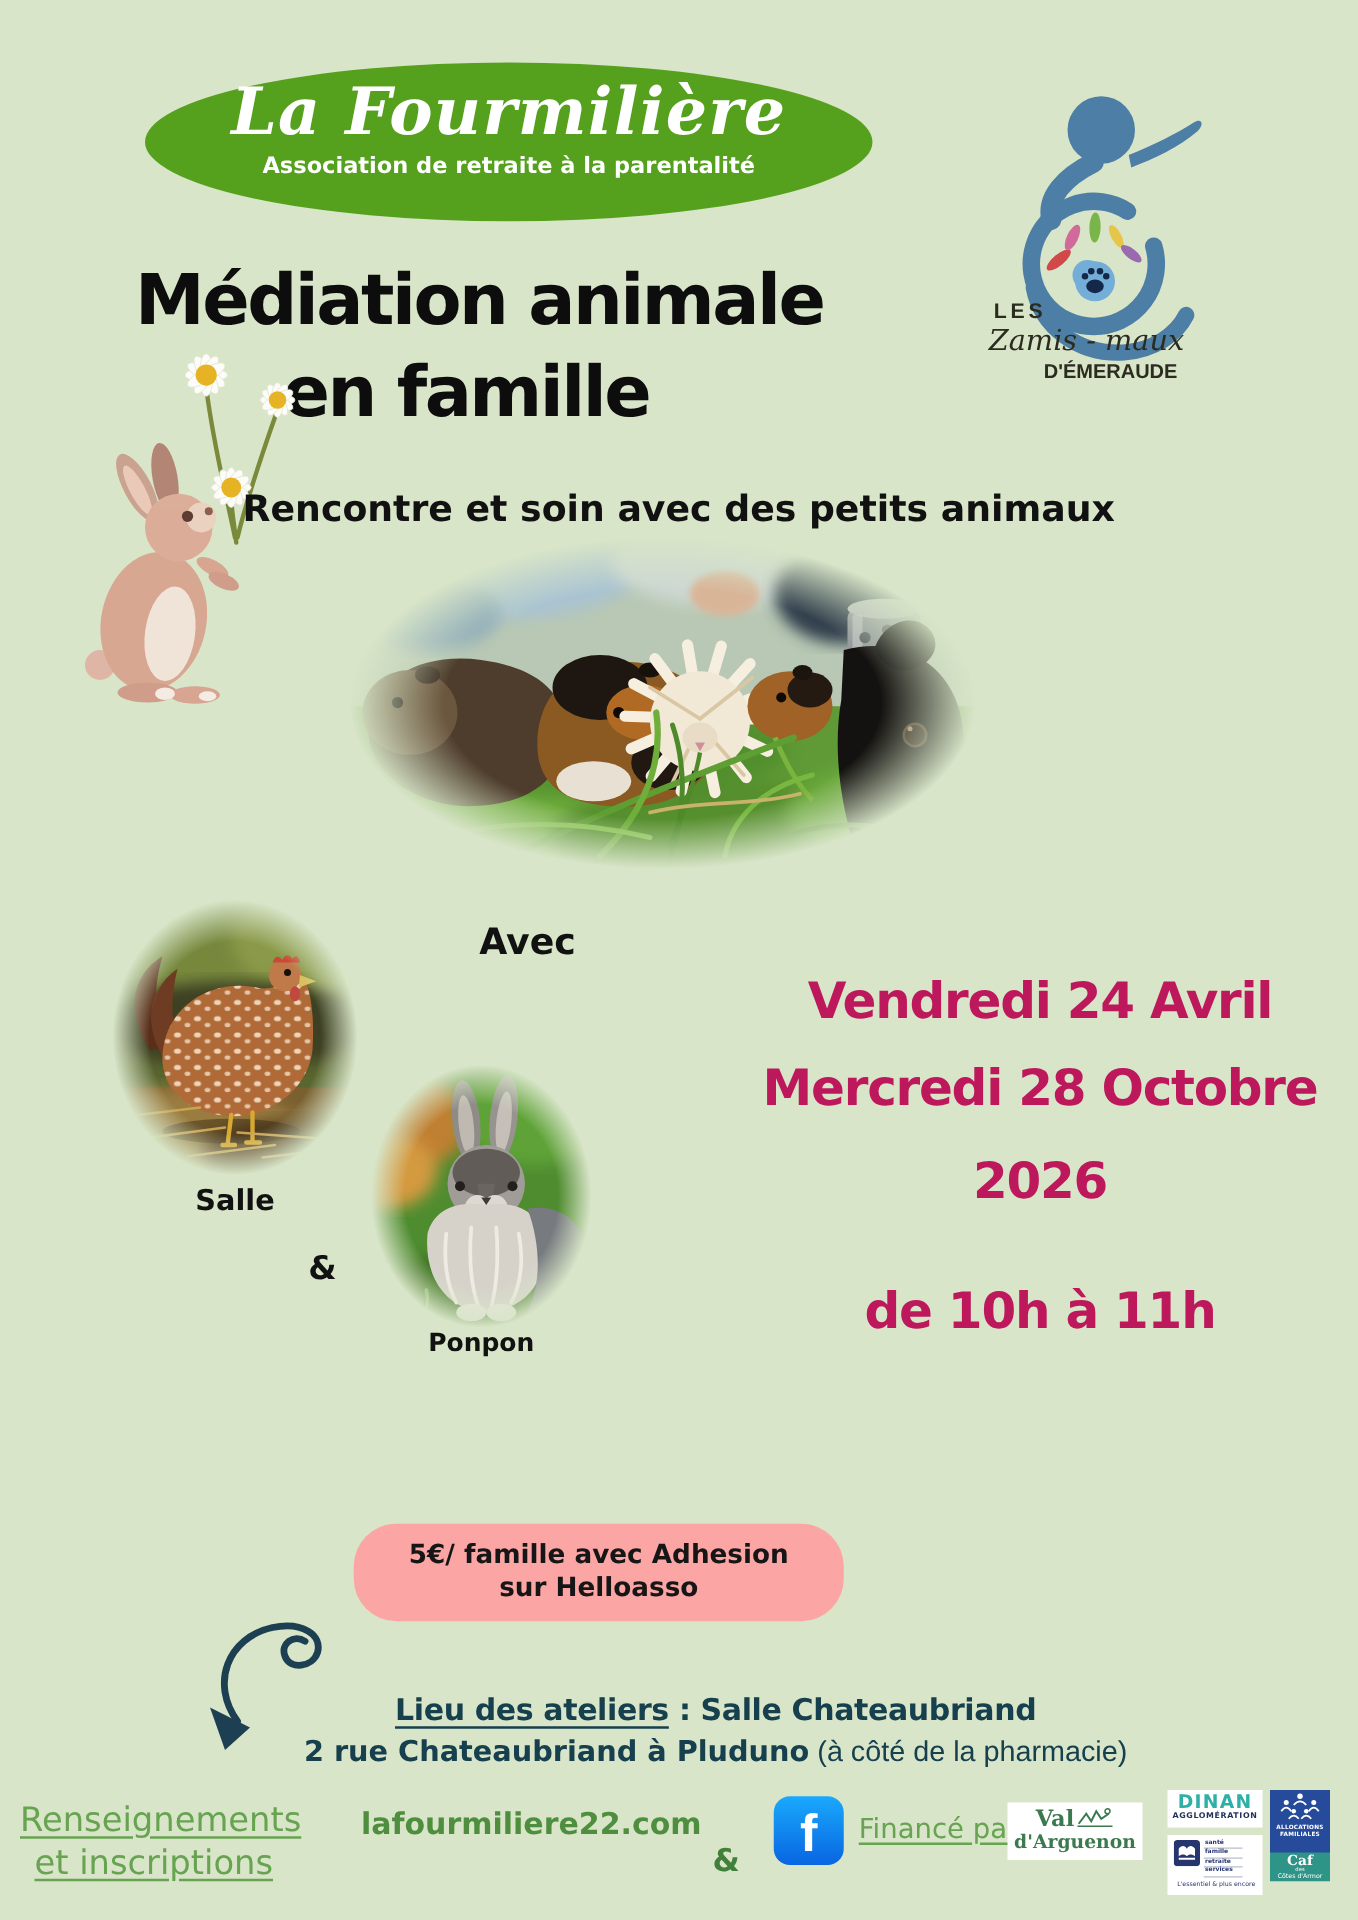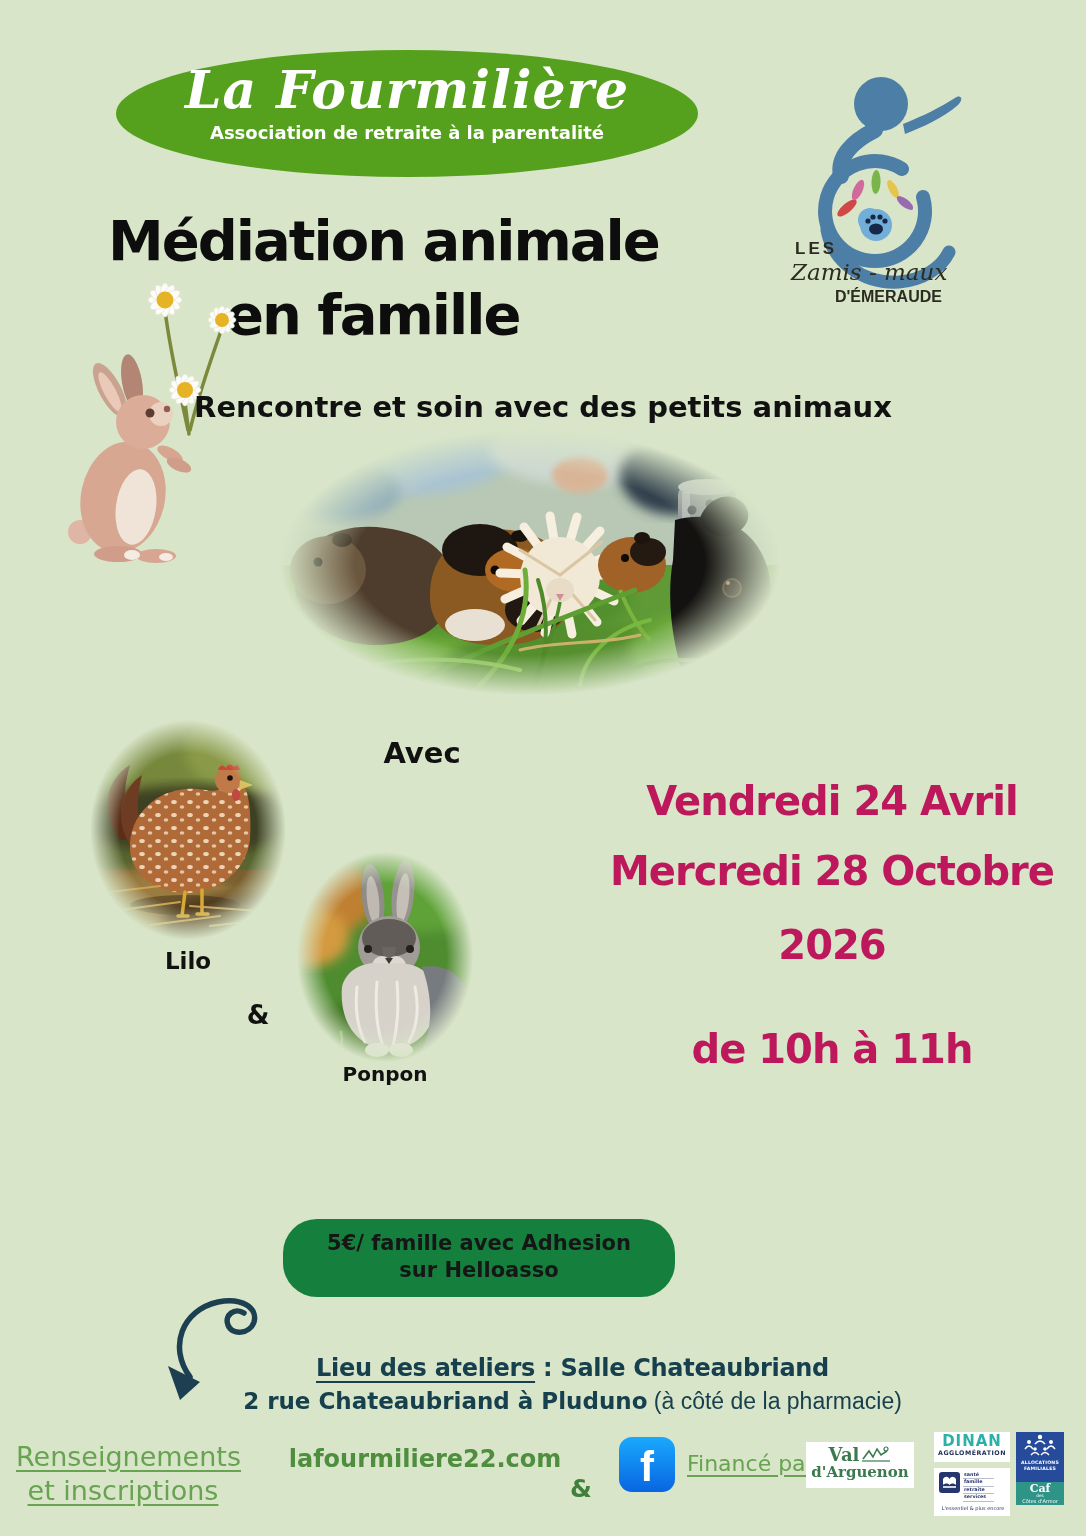--- a/index.html
+++ b/index.html
@@ -44,21 +44,21 @@
   .label-ponpon{position:absolute;left:335px;top:1062px;width:100px;text-align:center;
     font-size:20px;font-weight:800;color:#111;}
 
   
   .date-line{position:absolute;left:597px;width:470px;text-align:center;color:#be185d;
     font-size:40px;font-weight:800;letter-spacing:-1px;}
   .d1{top:778px;} .d2{top:848px;} .d3{top:922px;} .d4{top:1026px;}
 
   
   .price-box{position:absolute;left:283px;top:1219px;width:392px;height:78px;
-    background:#15803d;border-radius:34px;text-align:center;padding-top:11px;}
+    background:#fca5a5;border-radius:34px;text-align:center;padding-top:11px;}
   .price-box div{font-size:21px;font-weight:800;color:#161616;line-height:27px;}
 
   
   .loc-line1{position:absolute;left:0;top:1354px;width:1145px;text-align:center;
     font-size:24px;font-weight:800;color:#17404e;letter-spacing:-0.3px;}
   .loc-label{text-decoration:underline;text-underline-offset:5px;text-decoration-thickness:2px;}
   .loc-line2{position:absolute;left:0;top:1388px;width:1145px;text-align:center;
     font-size:23px;color:#17404e;}
   .loc-addr{font-weight:800;}
   .loc-note{font-weight:400;font-family:"Liberation Sans",sans-serif;}
@@ -392,21 +392,21 @@
       </g>
       <g stroke="#6fb03c" stroke-width="3" stroke-linecap="round">
         <path d="M 20,208 C 24,195 22,185 18,178"></path>
           <path d="M 40,208 C 44,196 46,188 44,180"></path>
         <path d="M 150,208 C 154,196 152,186 148,180"></path>
           <path d="M 165,208 C 168,198 168,190 165,184"></path>
       </g>
     </svg>
   </div>
 
-  <div class="label-lilo">Lilo</div>
+  <div class="label-lilo">Salle</div>
   <div class="label-amp">&amp;</div>
   <div class="label-ponpon">Ponpon</div>
 
   <div class="date-line d1">Vendredi 24 Avril</div>
   <div class="date-line d2">Mercredi 28 Octobre</div>
   <div class="date-line d3">2026</div>
   <div class="date-line d4">de 10h à 11h</div>
 
   <div class="price-box">
     <div>5€/ famille avec Adhesion</div>

